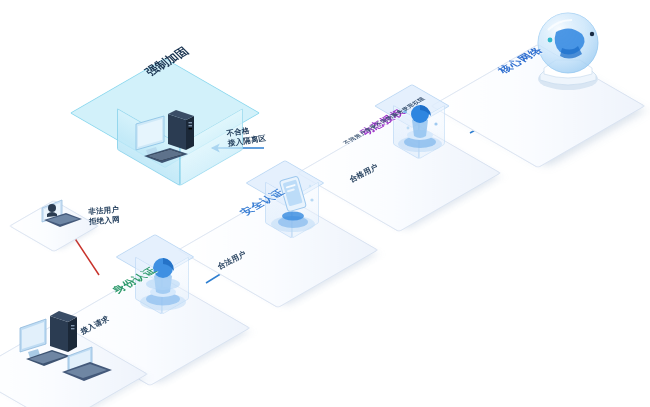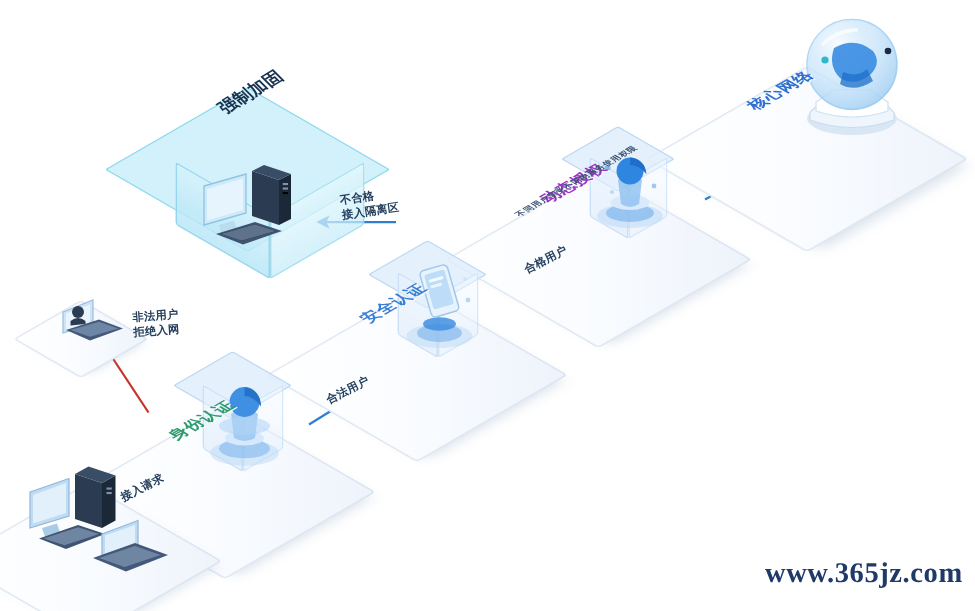--- a/index.html
+++ b/index.html
@@ -350,15 +350,14 @@
 
   <div class="arrow-text" style="left:226px;top:129px;transform:rotate(-8deg);transform-origin:left top;">
     <div>不合格</div>
     <div>接入隔离区</div>
   </div>
 
   <div class="arrow-text" style="left:348px;top:176px;transform:rotate(-27deg);transform-origin:left top;">
     <span>合格用户</span>
   </div>
 
-  <div class="watermark" style="left:510px;top:372px;">www.365jz.com</div>
 
 </div>
 
 </body></html>

